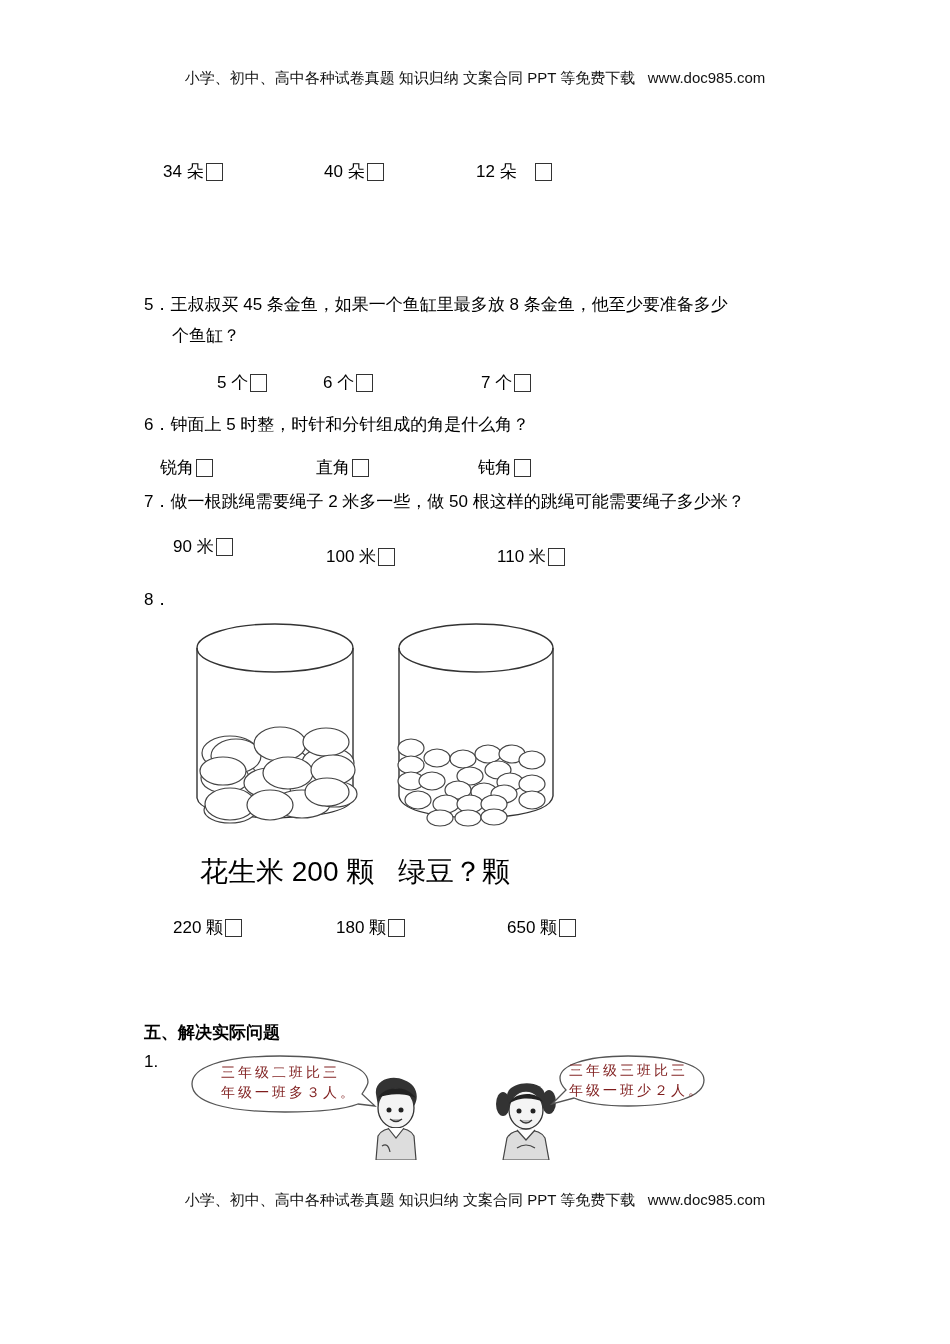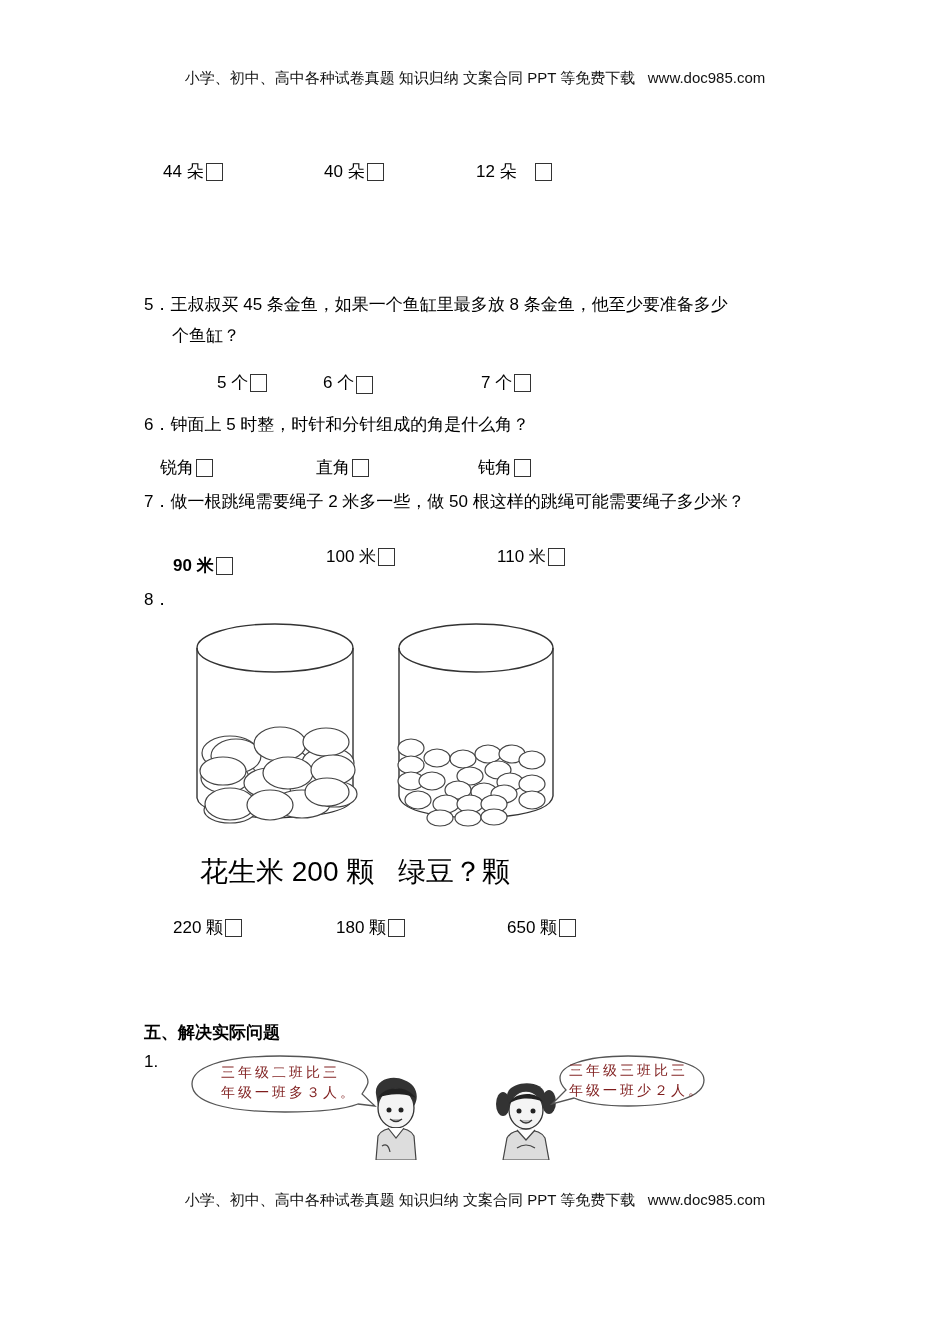--- a/index.html
+++ b/index.html
@@ -15,41 +15,41 @@
     .jarlabel { font-size: 28px; white-space: nowrap; }
     .bubble-text { font-family: "DejaVu Serif", serif; font-size: 14px; color: #7f1d1d;
                    letter-spacing: 3px; line-height: 20px; white-space: nowrap; }
   </style>
 </head>
 <body>
 
 <div class="abs hdr" style="top:69px;">小学、初中、高中各种试卷真题 知识归纳 文案合同 PPT 等免费下载   www.doc985.com</div>
 
 <div class="abs opt" style="left:163px; top:160px;">
-  <span>44 朵</span>
+  <span>34 朵</span>
   <span class="box"></span>
 </div>
 <div class="abs opt" style="left:324px; top:160px;">
   <span>40 朵</span>
   <span class="box"></span>
 </div>
 <div class="abs opt" style="left:476px; top:160px;gap:16px;">
   <span>12 朵</span>
   <span class="box"></span>
 </div>
 
 <div class="abs q" style="left:144px; top:289px;">
   <span>5．</span><span>王叔叔买 45 条金鱼，如果一个鱼缸里最多放 8 条金鱼，他至少要准备多少</span>
 </div>
 <div class="abs q" style="left:172px; top:320px;">个鱼缸？</div>
 <div class="abs opt" style="left:173px; top:371px;margin-left:44px;">
   <span>5 个</span>
   <span class="box"></span>
 </div>
-<div class="abs opt" style="left:323px; top:371px;align-items:flex-end;">
+<div class="abs opt" style="left:323px; top:371px;">
   <span>6 个</span>
   <span class="box"></span>
 </div>
 <div class="abs opt" style="left:481px; top:371px;">
   <span>7 个</span>
   <span class="box"></span>
 </div>
 
 <div class="abs q" style="left:144px; top:409px;">
   <span>6．</span><span>钟面上 5 时整，时针和分针组成的角是什么角？</span>
@@ -63,21 +63,21 @@
   <span class="box"></span>
 </div>
 <div class="abs opt" style="left:478px; top:456px;">
   <span>钝角</span>
   <span class="box"></span>
 </div>
 
 <div class="abs q" style="left:144px; top:486px;">
   <span>7．</span><span>做一根跳绳需要绳子 2 米多一些，做 50 根这样的跳绳可能需要绳子多少米？</span>
 </div>
-<div class="abs opt" style="left:173px; top:554px;font-weight:bold;">
+<div class="abs opt" style="left:173px; top:535px;">
   <span>90 米</span>
   <span class="box"></span>
 </div>
 <div class="abs opt" style="left:326px; top:545px;">
   <span>100 米</span>
   <span class="box"></span>
 </div>
 <div class="abs opt" style="left:497px; top:545px;">
   <span>110 米</span>
   <span class="box"></span>

